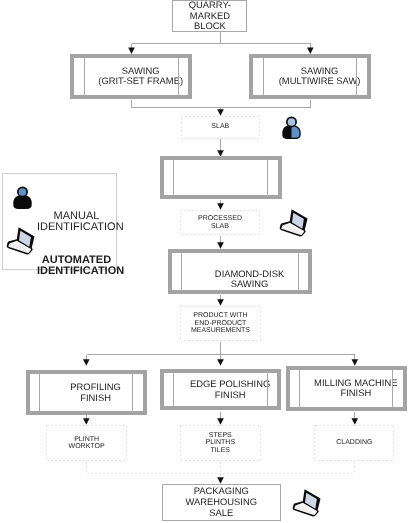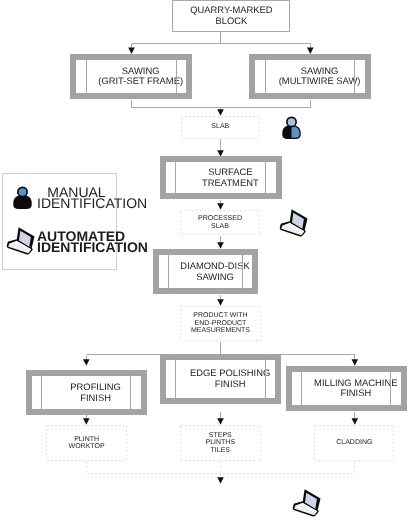--- a/index.html
+++ b/index.html
@@ -5,28 +5,28 @@
 <style>
   html,body{margin:0;padding:0;}
   body{width:416px;height:523px;background:#ffffff;-webkit-font-smoothing:antialiased;text-rendering:geometricPrecision;
        font-family:"Liberation Sans",sans-serif;overflow:hidden;}
   #root{position:relative;width:416px;height:523px;}
 
   .node{position:absolute;box-sizing:border-box;display:flex;
         align-items:center;justify-content:center;text-align:center;
         background:#ffffff;}
   .proc{border:1px solid #a8a8a8;}
-  .pproc{border:6px solid #a3a3a3;padding-left:19px;}
+  .pproc{border:4px solid #a3a3a3;padding-left:19px;}
   .pproc .bar{position:absolute;top:-1px;bottom:-1px;width:0;
               border-left:1px solid #a8a8a8;}
   .dashed{border:1px solid transparent;background:transparent !important;}
   .lbl{color:#1d1d1d;}
   .t9{font-size:9.4px;line-height:10.6px;}
   .t7{font-size:7px;line-height:7.6px;}
-  .t95{font-size:14px;}
+  .t95{font-size:11px;margin-top:24px;}
   svg.lines{position:absolute;left:0;top:0;width:416px;height:523px;
             pointer-events:none;}
   .legendbox{position:absolute;box-sizing:border-box;
              border:1px solid #cfcfcf;background:#fff;}
   .legtxt{text-align:center;color:#1d1d1d;line-height:11.3px;display:block;}
   .icon{position:absolute;}
 </style>
 </head>
 <body>
 
@@ -74,21 +74,21 @@
       <polygon points="83.0,359.3 89.6,359.3 86.3,365.8"></polygon>
       <polygon points="217.2,359.3 223.8,359.3 220.5,365.8"></polygon>
       <polygon points="351.5,359.3 358.1,359.3 354.8,365.8"></polygon>
       <polygon points="83.0,418.3 89.6,418.3 86.3,424.8"></polygon>
       <polygon points="217.2,418.3 223.8,418.3 220.5,424.8"></polygon>
       <polygon points="351.5,418.3 358.1,418.3 354.8,424.8"></polygon>
       <polygon points="217.2,477.3 223.8,477.3 220.5,483.8"></polygon>
     </g>
   </svg>
 
-  <div class="node proc" style="left:172.4px;top:0px;width:118px;height:32px;">
+  <div class="node proc" style="left:172.4px;top:0px;width:75px;height:32px;">
     <span class="lbl t9">QUARRY-MARKED<br>BLOCK</span>
   </div>
 
   <div class="node pproc" style="left:70.4px;top:54.2px;width:121.6px;height:44.6px;">
     <span class="bar" style="left:9.3px;"></span>
     <span class="bar" style="right:9.3px;"></span>
     <span class="lbl t9">SAWING<br>(GRIT-SET FRAME)</span>
   </div>
 
   <div class="node pproc" style="left:249.4px;top:54.2px;width:121.4px;height:44.6px;">
@@ -97,44 +97,43 @@
     <span class="lbl t9">SAWING<br>(MULTIWIRE SAW)</span>
   </div>
 
   <div class="node dashed" style="left:180.7px;top:116px;width:79.2px;height:22.5px;">
     <span class="lbl t7">SLAB</span>
   </div>
 
   <div class="node pproc" style="left:160.2px;top:156.3px;width:121.4px;height:43.1px;">
     <span class="bar" style="left:9.3px;"></span>
     <span class="bar" style="right:9.3px;"></span>
-    <span class="lbl t9">SURFACE<br>TREATMENT</span>
   </div>
 
   <div class="node dashed" style="left:179.6px;top:210px;width:80.8px;height:25px;">
     <span class="lbl t7">PROCESSED<br>SLAB</span>
   </div>
 
-  <div class="node pproc" style="left:153px;top:249.4px;width:105px;height:44.4px;">
+  <div class="node pproc" style="left:168px;top:249.4px;width:144px;height:44.4px;align-items:flex-end;">
     <span class="bar" style="left:9.3px;"></span>
     <span class="bar" style="right:9.3px;"></span>
     <span class="lbl t9">DIAMOND-DISK<br>SAWING</span>
   </div>
 
   <div class="node dashed" style="left:180.1px;top:306px;width:80.8px;height:35.2px;">
     <span class="lbl t7">PRODUCT WITH<br>END-PRODUCT<br>MEASUREMENTS</span>
   </div>
 
   <div class="node pproc" style="left:25.5px;top:370px;width:121.2px;height:45.2px;">
     <span class="bar" style="left:9.3px;"></span>
     <span class="bar" style="right:9.3px;"></span>
     <span class="lbl t9">PROFILING<br>FINISH</span>
   </div>
 
-  <div class="node pproc" style="left:160px;top:354px;width:121.3px;height:50px;">
+  <div class="node pproc" style="left:160px;top:369px;width:121.3px;height:41px;">
     <span class="bar" style="left:9.3px;"></span>
     <span class="bar" style="right:9.3px;"></span>
     <span class="lbl t9">EDGE POLISHING<br>FINISH</span>
   </div>
 
   <div class="node pproc" style="left:286px;top:365.9px;width:120.6px;height:45.2px;">
     <span class="bar" style="left:9.3px;"></span>
     <span class="bar" style="right:9.3px;"></span>
     <span class="lbl t9">MILLING MACHINE<br>FINISH</span>
   </div>
@@ -144,20 +143,23 @@
   </div>
 
   <div class="node dashed" style="left:180px;top:425px;width:80.6px;height:36.4px;">
     <span class="lbl t7">STEPS<br>PLINTHS<br>TILES</span>
   </div>
 
   <div class="node dashed" style="left:314.3px;top:425px;width:80.1px;height:36.4px;">
     <span class="lbl t7">CLADDING</span>
   </div>
 
+  <div class="node proc" style="left:161.5px;top:484px;width:119.5px;height:36.6px;">
+    <span class="lbl t9">PACKAGING<br>WAREHOUSING<br>SALE</span>
+  </div>
 
   <span class="icon" style="left:281.5px;top:115.5px;width:19px;height:23.5px;">
     <svg viewBox="1.1 1.3 19.8 24.0" width="19" height="23.5" xmlns="http://www.w3.org/2000/svg">
       <path d="M11.0 10.2 C17.0 10.2 20.6 14.0 20.6 18.6 L20.6 20.8 C20.6 23.4 18.4 24.9 15.3 24.9 L6.7 24.9 C3.6 24.9 1.4 23.4 1.4 20.8 L1.4 18.6 C1.4 14.0 5.0 10.2 11.0 10.2 Z" fill="#0b0b0b"></path>
       <path d="M11.0 11.6 C16.1 11.6 19.3 14.8 19.3 18.7 L19.3 20.6 C19.3 22.6 17.7 23.7 15.2 23.7 L11.0 23.7 Z" fill="#5b92c8"></path>
       <circle cx="11.0" cy="7.3" r="5.7" fill="#0b0b0b"></circle>
       <circle cx="11.0" cy="7.3" r="4.0" fill="#a8c4e0"></circle>
     </svg>
   </span>
 

